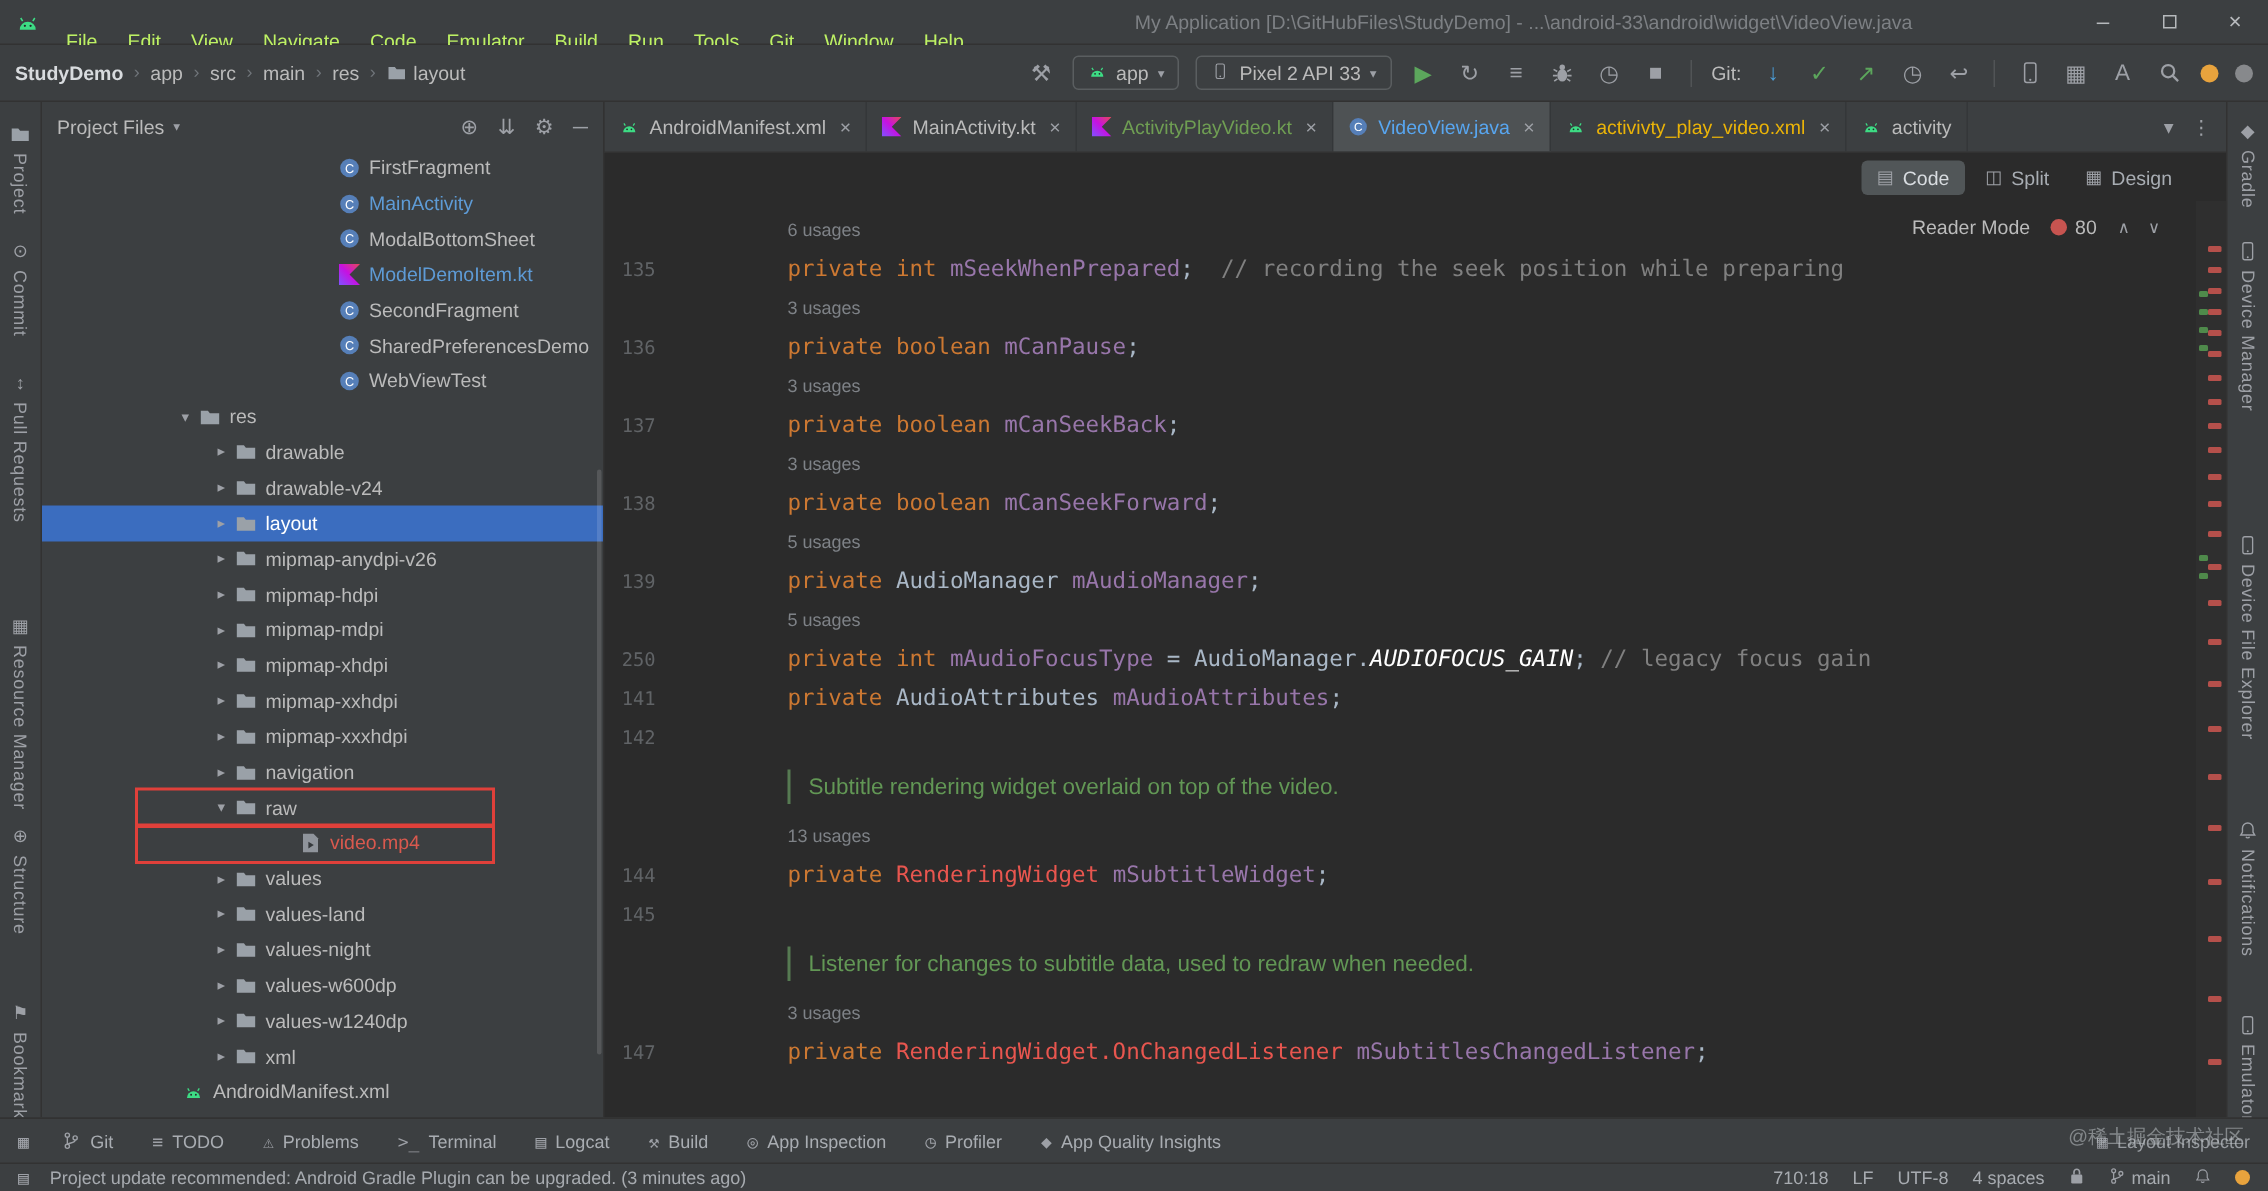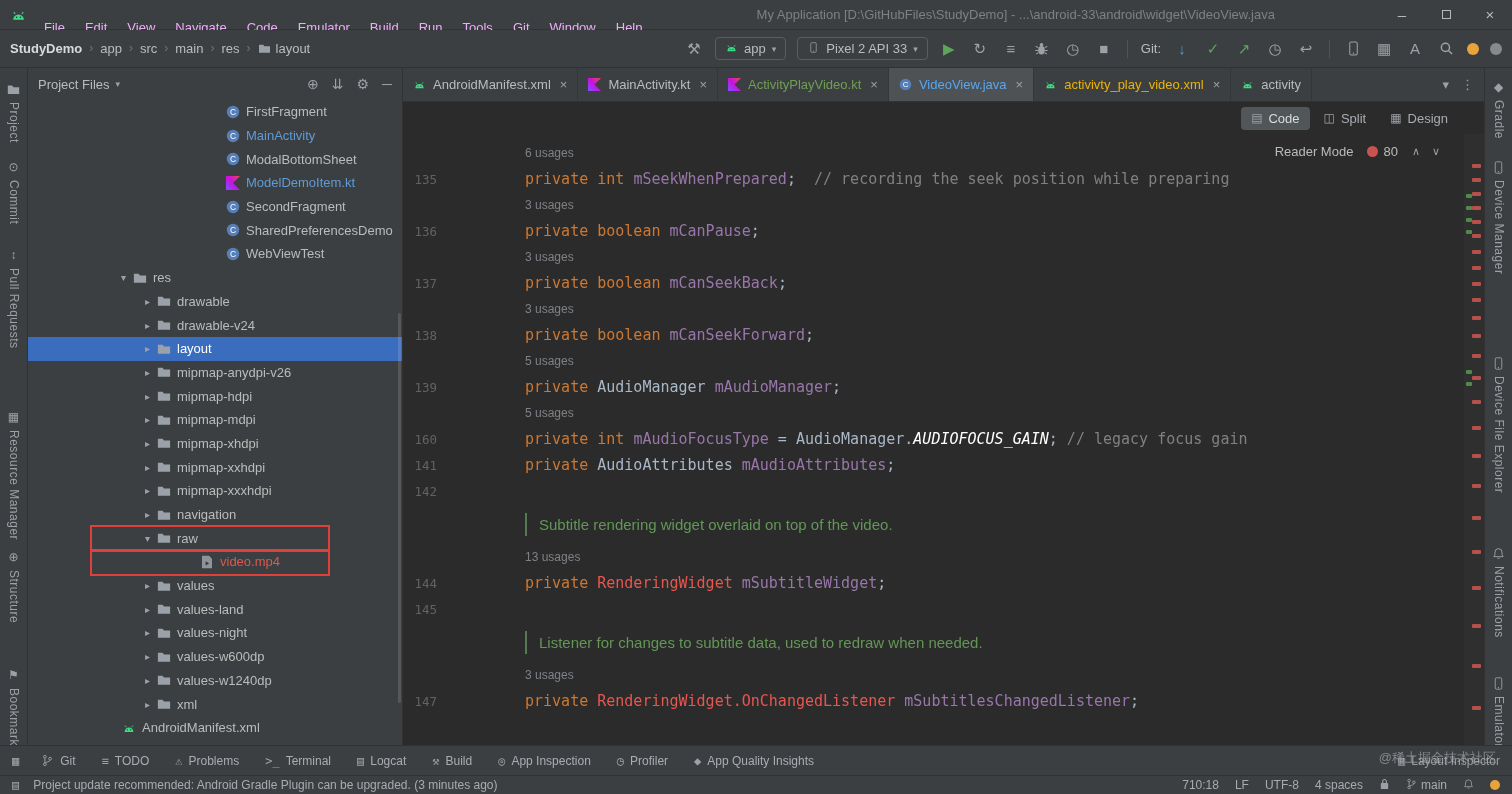--- a/index.html
+++ b/index.html
@@ -5,21 +5,21 @@
   *{margin:0;padding:0;box-sizing:border-box;}
   html,body{width:1512px;height:794px;overflow:hidden;}
   body{background:#2B2B2B;font-family:"Liberation Sans",sans-serif;color:#BBBBBB;}
   .app{position:relative;width:1512px;height:794px;display:flex;flex-direction:column;}
 
   
   .menubar{height:30px;background:#3C3F41;border-bottom:1px solid #323232;display:flex;align-items:center;padding-left:10px;font-size:13px;flex:none;}
   .logo{display:flex;align-items:center;margin-right:8px;}
   .logo .svgi{width:17px;height:14px;}
   .menus{display:flex;gap:2px;}
-  .menu-item{padding:3px 9px;border-radius:3px;color:#f0abfc;cursor:default;margin-top:25px;}
+  .menu-item{padding:3px 9px;border-radius:3px;color:#bef264;cursor:default;margin-top:25px;}
   .win-title{flex:1;text-align:center;color:#7D8084;font-size:13px;white-space:nowrap;overflow:hidden;text-overflow:ellipsis;}
   .win-controls{display:flex;flex:none;}
   .wc{width:44px;height:30px;display:flex;align-items:center;justify-content:center;color:#B6B9BC;font-size:15px;}
   .boxg{width:9px;height:9px;border:1px solid #B6B9BC;display:inline-block;}
 
   
   .toolbar{height:38px;background:#3C3F41;border-bottom:1px solid #323232;display:flex;align-items:center;padding:0 10px;flex:none;}
   .crumbs{display:flex;gap:7px;font-size:13px;}
   .crumb{color:#BBBBBB;display:inline-flex;align-items:center;gap:5px;}
   .crumb.first{font-weight:bold;color:#D8DBDE;}
@@ -660,21 +660,21 @@
           </div>
           <div class="crow">
             <span class="num">139</span>
             <span class="lc"><span class="s-kw">private</span><span class="s-pl"> </span><span class="s-pl">AudioManager</span><span class="s-pl"> </span><span class="s-fld">mAudioManager</span><span class="s-pl">;</span></span>
           </div>
           <div class="crow">
             <span class="num"></span>
             <span class="usage">5 usages</span>
           </div>
           <div class="crow">
-            <span class="num">160</span>
+            <span class="num">250</span>
             <span class="lc"><span class="s-kw">private</span><span class="s-pl"> </span><span class="s-kw">int</span><span class="s-pl"> </span><span class="s-fld">mAudioFocusType</span><span class="s-pl"> = </span><span class="s-pl">AudioManager.</span><span class="s-const">AUDIOFOCUS_GAIN</span><span class="s-pl">;</span><span class="s-cm"> // legacy focus gain</span></span>
           </div>
           <div class="crow">
             <span class="num">141</span>
             <span class="lc"><span class="s-kw">private</span><span class="s-pl"> </span><span class="s-pl">AudioAttributes</span><span class="s-pl"> </span><span class="s-fld">mAudioAttributes</span><span class="s-pl">;</span></span>
           </div>
           <div class="crow">
             <span class="num">142</span>
             <span class="lc"></span>
           </div>

